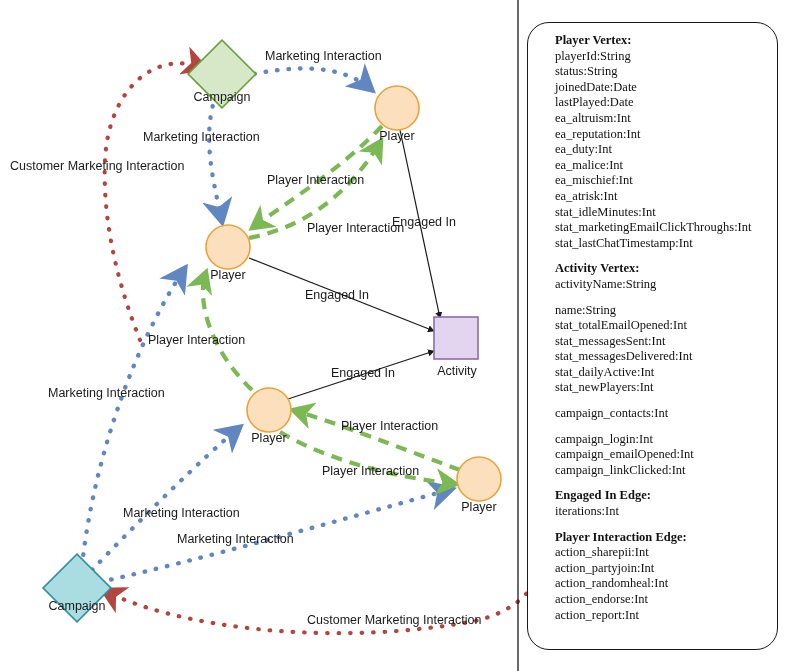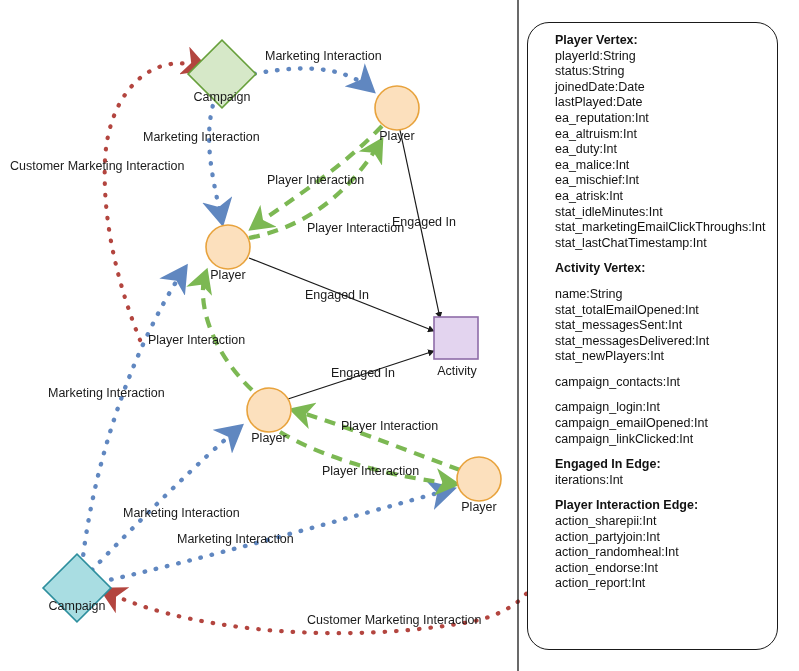--- a/index.html
+++ b/index.html
@@ -28,21 +28,21 @@
   }
   .node-label, .edge-label {
     font-family: "Liberation Sans", sans-serif;
     font-size: 12.5px;
     fill: #1a1a1a;
   }
   .edge-label {
     font-size: 12.5px;
   }
   .panel-text {
-    font-family: Liberation Sans, sans-serif;
+    font-family: Liberation Serif, serif;
     font-size: 12.5px;
     color: #111111;
     line-height: 15.6px;
     white-space: pre;
     padding-left: 8px;
   }
   .panel-head {
     font-weight: bold;
   }
   #legend-panel {
@@ -185,36 +185,38 @@
     <line x1="518" y1="0" x2="518" y2="671" stroke="#1a1a1a" stroke-width="1.3"></line>
   </svg>
 
   <div id="legend-panel">
     <div id="legend-inner">
         <div class="panel-text panel-head">Player Vertex:</div>
         <div class="panel-text">playerId:String</div>
         <div class="panel-text">status:String</div>
         <div class="panel-text">joinedDate:Date</div>
         <div class="panel-text">lastPlayed:Date</div>
+        <div class="panel-text">ea_altruism:Int</div>
         <div class="panel-text">ea_reputation:Int</div>
-        <div class="panel-text">ea_altruism:Int</div>
         <div class="panel-text">ea_duty:Int</div>
         <div class="panel-text">ea_malice:Int</div>
         <div class="panel-text">ea_mischief:Int</div>
         <div class="panel-text">ea_atrisk:Int</div>
         <div class="panel-text">stat_idleMinutes:Int</div>
         <div class="panel-text">stat_marketingEmailClickThroughs:Int</div>
         <div class="panel-text">stat_lastChatTimestamp:Int</div>
         <div class="blank-line"></div>
         <div class="panel-text panel-head">Activity Vertex:</div>
+        <div class="panel-text">activityName:String</div>
         <div class="blank-line"></div>
         <div class="panel-text">name:String</div>
         <div class="panel-text">stat_totalEmailOpened:Int</div>
         <div class="panel-text">stat_messagesSent:Int</div>
         <div class="panel-text">stat_messagesDelivered:Int</div>
+        <div class="panel-text">stat_dailyActive:Int</div>
         <div class="panel-text">stat_newPlayers:Int</div>
         <div class="blank-line"></div>
         <div class="panel-text">campaign_contacts:Int</div>
         <div class="blank-line"></div>
         <div class="panel-text">campaign_login:Int</div>
         <div class="panel-text">campaign_emailOpened:Int</div>
         <div class="panel-text">campaign_linkClicked:Int</div>
         <div class="blank-line"></div>
         <div class="panel-text panel-head">Engaged In Edge:</div>
         <div class="panel-text">iterations:Int</div>

